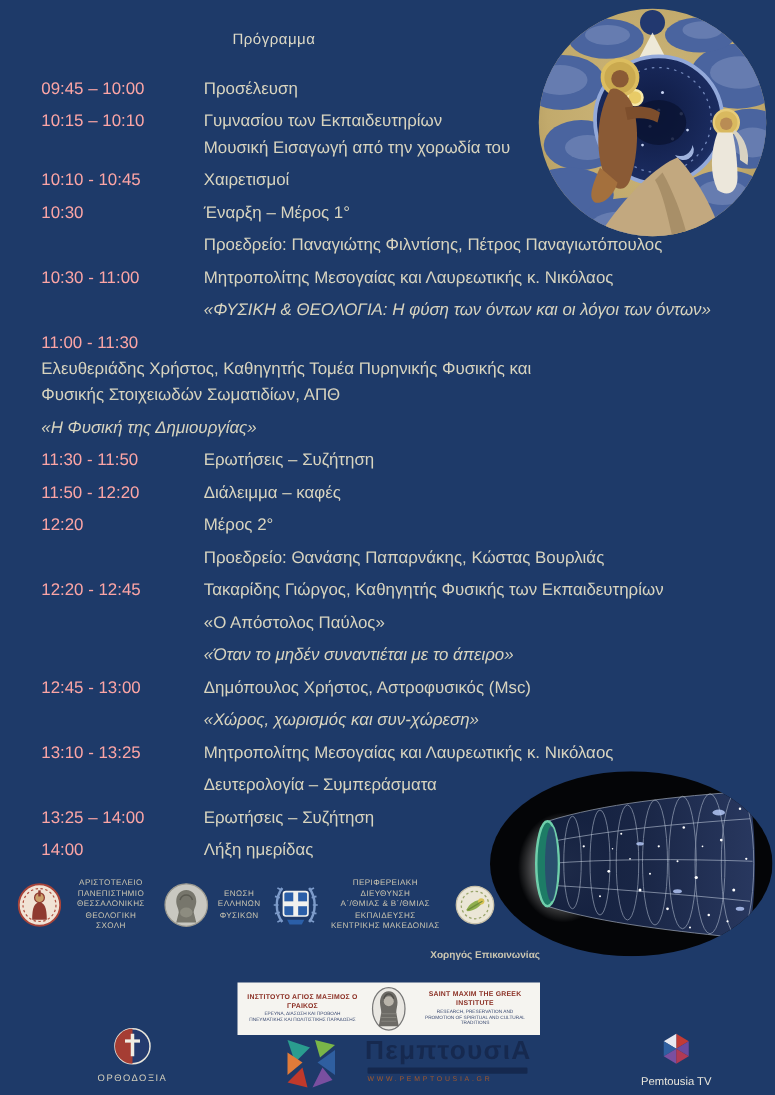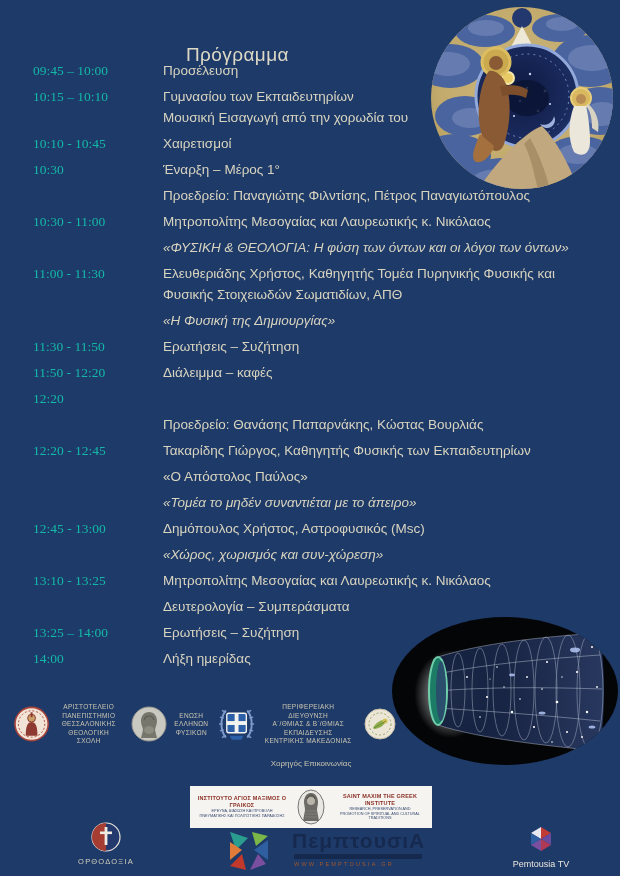--- a/index.html
+++ b/index.html
@@ -6,28 +6,28 @@
   .page{
     position:relative;
     width:620px;height:876px;
     background:#1e3a69;
     overflow:hidden;
     font-family:"Liberation Sans", sans-serif;
     color:#d8d4bf;
   }
   .title{
     position:absolute;left:186px;top:24px;
-    font-size:19px;letter-spacing:.4px;color:#ddd9c6;margin-top:20px;
+    font-size:12px;letter-spacing:.4px;color:#ddd9c6;
   }
   
   .schedule{position:absolute;left:33px;top:60px;width:575px;z-index:2;}
   .row{display:flex;margin-bottom:5px;}
   .row.gap{}
-  .row.gap-sm{margin-top:5px;}
-  .time{width:130px;flex:none;font-size:13.5px;line-height:21px;color:#14b8a6;font-family:Liberation Serif, serif;}
+  .row.gap-sm{margin-top:5px;flex-direction:column;}
+  .time{width:130px;flex:none;font-size:13.5px;line-height:21px;color:#fca5a5;}
   .content{flex:1;}
   .line{font-size:13.5px;line-height:21px;color:#d8d4bf;}
   .line.italic{font-style:italic;}
   .line.indent{padding-left:52px;}
   
   .fresco{position:absolute;left:430px;top:6px;width:184px;height:184px;z-index:1;}
   
   .universe{
     position:absolute;left:392px;top:617px;width:226px;height:148px;
     border-radius:50%;
@@ -35,22 +35,22 @@
       radial-gradient(closest-side at 26% 52%, rgba(255,255,255,.95), rgba(255,255,255,.35) 38%, rgba(0,0,0,0) 62%),
       #040507;
     overflow:hidden;z-index:1;
   }
   .universe svg{position:absolute;left:0;top:0;}
   
   .organizers{position:absolute;left:14px;top:703px;width:392px;display:flex;align-items:center;z-index:2;}
   .org{display:flex;align-items:center;margin-right:10px;}
   .org .cap{margin-left:7px;text-align:center;font-size:6.5px;line-height:8.5px;color:#cbc6b1;letter-spacing:.3px;}
   
-  .sponsor-heading{position:absolute;left:190px;top:759px;width:242px;text-align:center;
-    font-size:8px;color:#cbc6b1;z-index:2;}
+  .sponsor-heading{position:absolute;left:190px;top:759px;width:242px;text-align:right;
+    font-size:8px;color:#cbc6b1;z-index:2;font-weight:bold;}
   .banner{
     position:absolute;left:190px;top:786px;width:242px;height:42px;background:#f5f4f0;
     display:flex;align-items:center;justify-content:space-between;padding:0 5px;box-sizing:border-box;z-index:2;
   }
   .banner .tblock{width:94px;text-align:center;}
   .banner .btitle{font-size:5.5px;font-weight:bold;color:#8b2f24;line-height:7px;letter-spacing:.2px;}
   .banner .bsub{font-size:3.8px;color:#3a4a72;line-height:4.8px;}
   
   .orthodoxia{position:absolute;left:62px;top:822px;width:88px;text-align:center;z-index:2;}
   .orthodoxia .cap{margin-top:1px;font-size:7.5px;letter-spacing:1.2px;color:#d4cfbc;}
@@ -211,20 +211,23 @@
         </div>
       </div>
       <div class="row">
         <div class="time">11:50 - 12:20</div>
         <div class="content">
           <div class="line">Διάλειμμα – καφές</div>
         </div>
       </div>
       <div class="row gap">
         <div class="time">12:20</div>
+        <div class="content">
+          <div class="line">Μέρος 2°</div>
+        </div>
       </div>
       <div class="row">
         <div class="time"></div>
         <div class="content">
           <div class="line">Προεδρείο: Θανάσης Παπαρνάκης, Κώστας Βουρλιάς</div>
         </div>
       </div>
       <div class="row">
         <div class="time">12:20 - 12:45</div>
         <div class="content">
@@ -233,21 +236,21 @@
       </div>
       <div class="row">
         <div class="time"></div>
         <div class="content">
           <div class="line">«Ο Απόστολος Παύλος»</div>
         </div>
       </div>
       <div class="row">
         <div class="time"></div>
         <div class="content">
-          <div class="line italic">«Τομέα το μηδέν συναντιέται με το άπειρο»</div>
+          <div class="line italic">«Όταν το μηδέν συναντιέται με το άπειρο»</div>
         </div>
       </div>
       <div class="row">
         <div class="time">12:45 - 13:00</div>
         <div class="content">
           <div class="line">Δημόπουλος Χρήστος, Αστροφυσικός (Msc)</div>
         </div>
       </div>
       <div class="row">
         <div class="time"></div>

